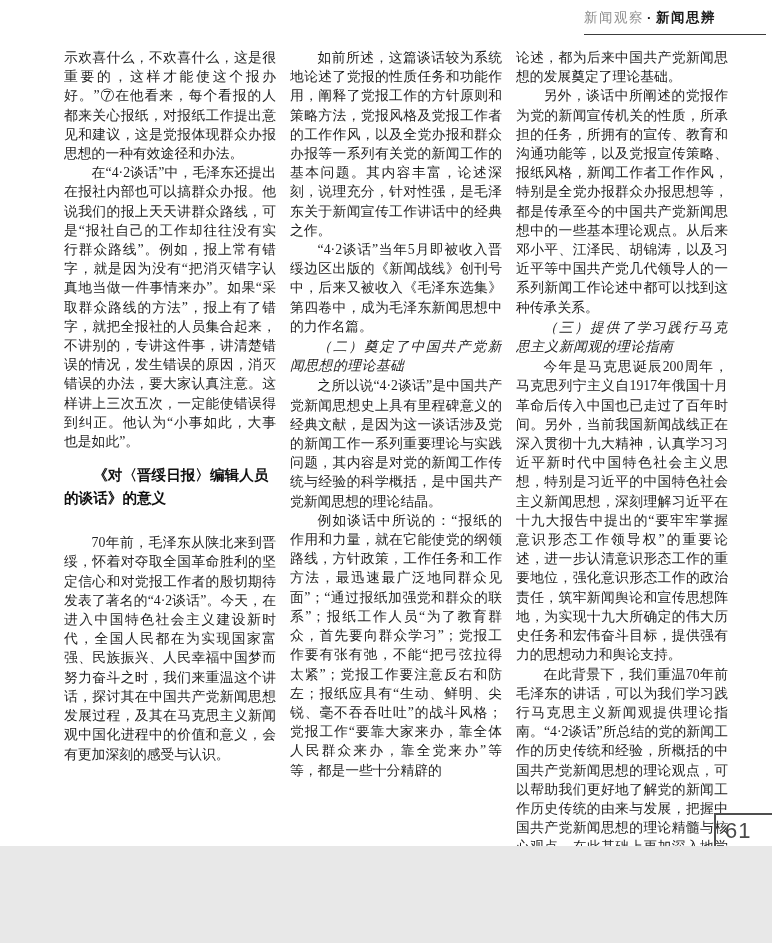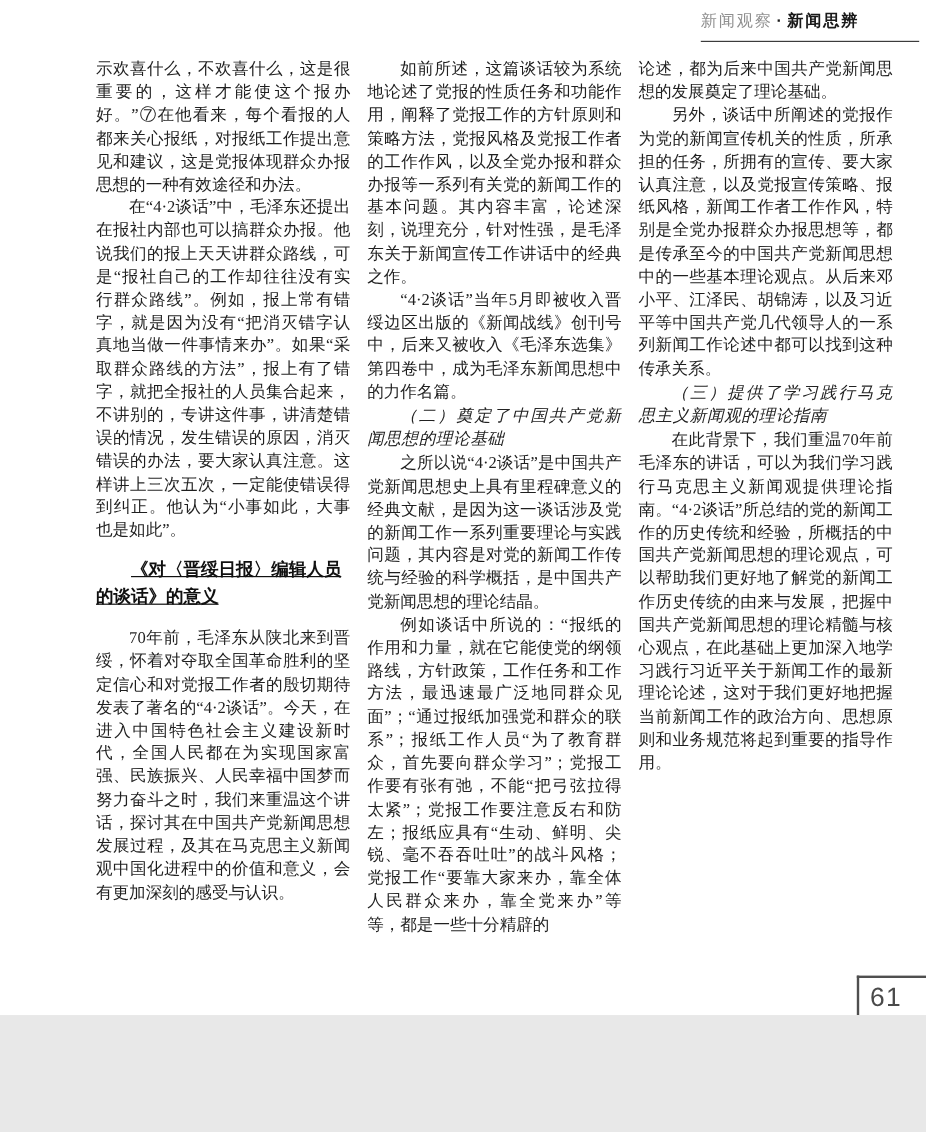--- a/index.html
+++ b/index.html
@@ -12,33 +12,33 @@
     position:absolute;top:9px;left:584px;right:6px;
     padding-bottom:7px;border-bottom:1.6px solid #3c3c3c;
     font-family:"Liberation Sans","DejaVu Sans",sans-serif;
     font-size:13.5px;letter-spacing:1.5px;white-space:nowrap;
   }
   .hdr-light{color:#8f8f8f;}
   .hdr-sep{color:#1a1a1a;font-weight:bold;margin:0 3px;}
   .hdr-bold{color:#1a1a1a;font-weight:bold;}
   
   .columns{
-    position:absolute;top:48px;left:80px;
+    position:absolute;top:48px;left:64px;
     display:flex;gap:14px;height:834px;overflow:hidden;
   }
   .col{width:212px;height:100%;overflow:hidden;text-align:justify;}
   .col p{
     margin:0;font-size:13.8px;line-height:19.2px;text-indent:2em;
     text-align:justify;
   }
   .col p.pcont{text-indent:0;}
   .col .h2{
     font-family:"Liberation Sans","DejaVu Sans",sans-serif;
     font-weight:bold;font-size:14.6px;line-height:23px;
-    margin:13px 0 12px;text-indent:2em;text-align:left;color:#101010;text-decoration:underline;
+    margin:13px 0 23px;text-indent:2em;text-align:left;color:#101010;
   }
   .col .sub{
     font-style:italic;font-size:13.8px;line-height:19.2px;
     text-indent:2em;margin:1px 0;color:#222;letter-spacing:0.5px;
   }
   
   .page-footer{position:absolute;left:0;right:0;bottom:0;height:44px;}
   .ft-text{
     position:absolute;right:92px;top:16px;white-space:nowrap;
     font-family:"Liberation Sans","DejaVu Sans",sans-serif;font-size:13px;margin-top:46px;
@@ -74,22 +74,23 @@
       </section>
     <section class="col">
         <p class="para">如前所述，这篇谈话较为系统地论述了党报的性质任务和功能作用，阐释了党报工作的方针原则和策略方法，党报风格及党报工作者的工作作风，以及全党办报和群众办报等一系列有关党的新闻工作的基本问题。其内容丰富，论述深刻，说理充分，针对性强，是毛泽东关于新闻宣传工作讲话中的经典之作。</p>
         <p class="para">“4·2谈话”当年5月即被收入晋绥边区出版的《新闻战线》创刊号中，后来又被收入《毛泽东选集》第四卷中，成为毛泽东新闻思想中的力作名篇。</p>
         <div class="sub">（二）奠定了中国共产党新闻思想的理论基础</div>
         <p class="para">之所以说“4·2谈话”是中国共产党新闻思想史上具有里程碑意义的经典文献，是因为这一谈话涉及党的新闻工作一系列重要理论与实践问题，其内容是对党的新闻工作传统与经验的科学概括，是中国共产党新闻思想的理论结晶。</p>
         <p class="para">例如谈话中所说的：“报纸的作用和力量，就在它能使党的纲领路线，方针政策，工作任务和工作方法，最迅速最广泛地同群众见面”；“通过报纸加强党和群众的联系”；报纸工作人员“为了教育群众，首先要向群众学习”；党报工作要有张有弛，不能“把弓弦拉得太紧”；党报工作要注意反右和防左；报纸应具有“生动、鲜明、尖锐、毫不吞吞吐吐”的战斗风格；党报工作“要靠大家来办，靠全体人民群众来办，靠全党来办”等等，都是一些十分精辟的</p>
       </section>
     <section class="col">
         <p class="pcont">论述，都为后来中国共产党新闻思想的发展奠定了理论基础。</p>
-        <p class="para">另外，谈话中所阐述的党报作为党的新闻宣传机关的性质，所承担的任务，所拥有的宣传、要大家认真注意，以及党报宣传策略、报纸风格，新闻工作者工作作风，特别是全党办报群众办报思想等，都是传承至今的中国共产党新闻思想中的一些基本理论观点。从后来邓小平、江泽民、胡锦涛，以及习近平等中国共产党几代领导人的一系列新闻工作论述中都可以找到这种传承关系。</p>
+        <p class="para">另外，谈话中所阐述的党报作为党的新闻宣传机关的性质，所承担的任务，所拥有的宣传、教育和沟通功能等，以及党报宣传策略、报纸风格，新闻工作者工作作风，特别是全党办报群众办报思想等，都是传承至今的中国共产党新闻思想中的一些基本理论观点。从后来邓小平、江泽民、胡锦涛，以及习近平等中国共产党几代领导人的一系列新闻工作论述中都可以找到这种传承关系。</p>
         <div class="sub">（三）提供了学习践行马克思主义新闻观的理论指南</div>
+        <p class="para">今年是马克思诞辰200周年，马克思列宁主义自1917年俄国十月革命后传入中国也已走过了百年时间。另外，当前我国新闻战线正在深入贯彻十九大精神，认真学习习近平新时代中国特色社会主义思想，特别是习近平的中国特色社会主义新闻思想，深刻理解习近平在十九大报告中提出的“要牢牢掌握意识形态工作领导权”的重要论述，进一步认清意识形态工作的重要地位，强化意识形态工作的政治责任，筑牢新闻舆论和宣传思想阵地，为实现十九大所确定的伟大历史任务和宏伟奋斗目标，提供强有力的思想动力和舆论支持。</p>
         <p class="para">在此背景下，我们重温70年前毛泽东的讲话，可以为我们学习践行马克思主义新闻观提供理论指南。“4·2谈话”所总结的党的新闻工作的历史传统和经验，所概括的中国共产党新闻思想的理论观点，可以帮助我们更好地了解党的新闻工作历史传统的由来与发展，把握中国共产党新闻思想的理论精髓与核心观点，在此基础上更加深入地学习践行习近平关于新闻工作的最新理论论述，这对于我们更好地把握当前新闻工作的政治方向、思想原则和业务规范将起到重要的指导作用。</p>
       </section>
   </main>
 
   <footer class="page-footer">
     <div class="ft-text">
       <span class="ft-journal">青年记者</span><span class="ft-sep">·</span><span class="ft-issue">2018年3月上</span>
     </div>
     <div class="page-num-box">
       <span class="page-num">61</span>

